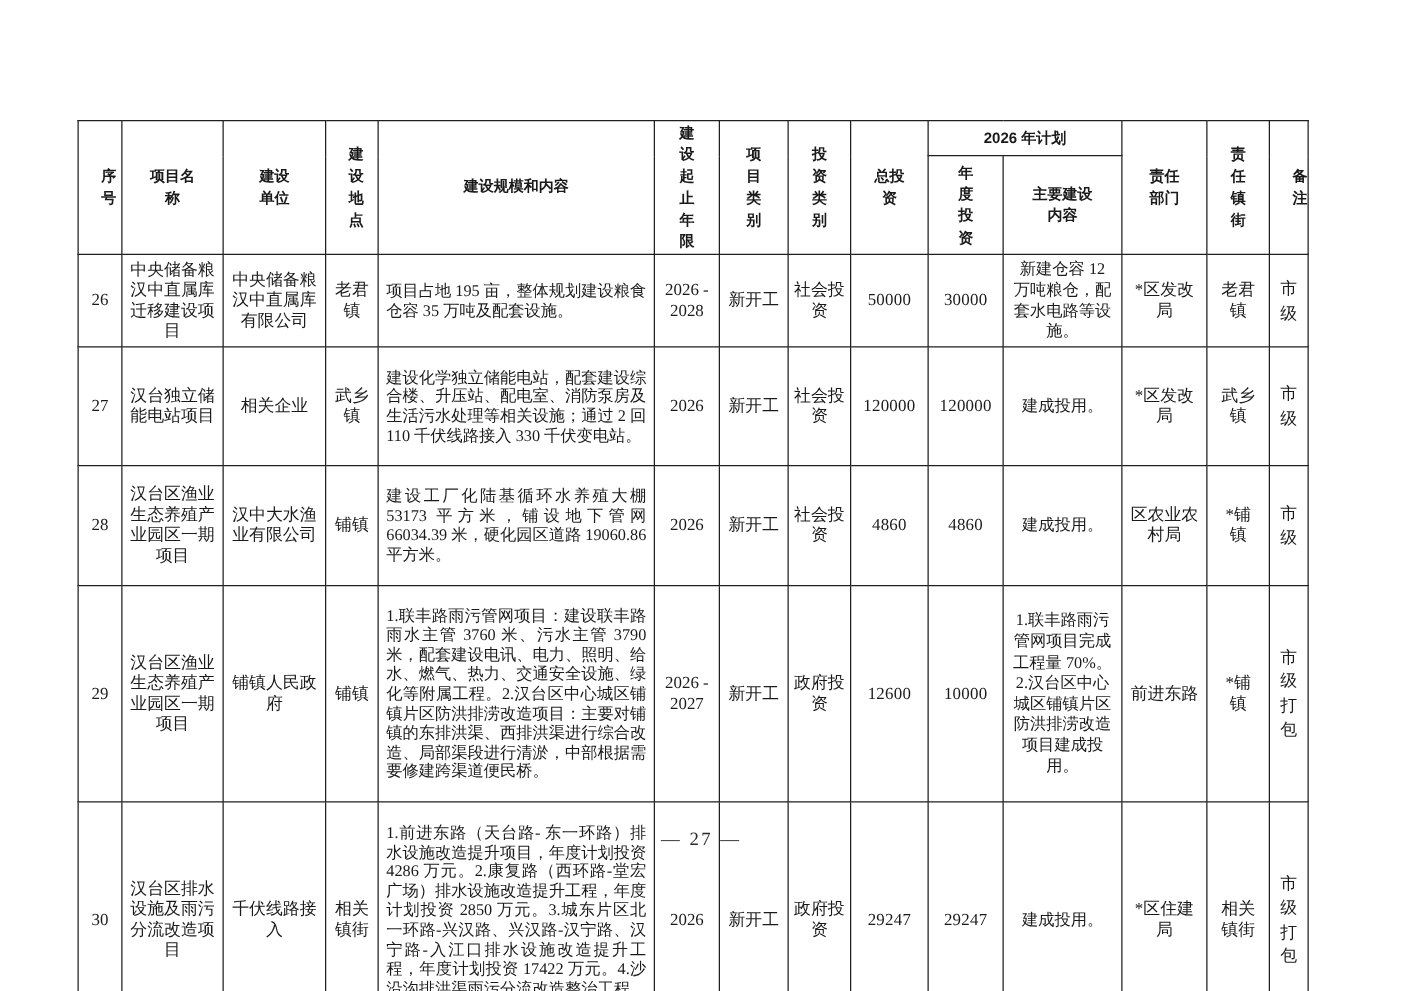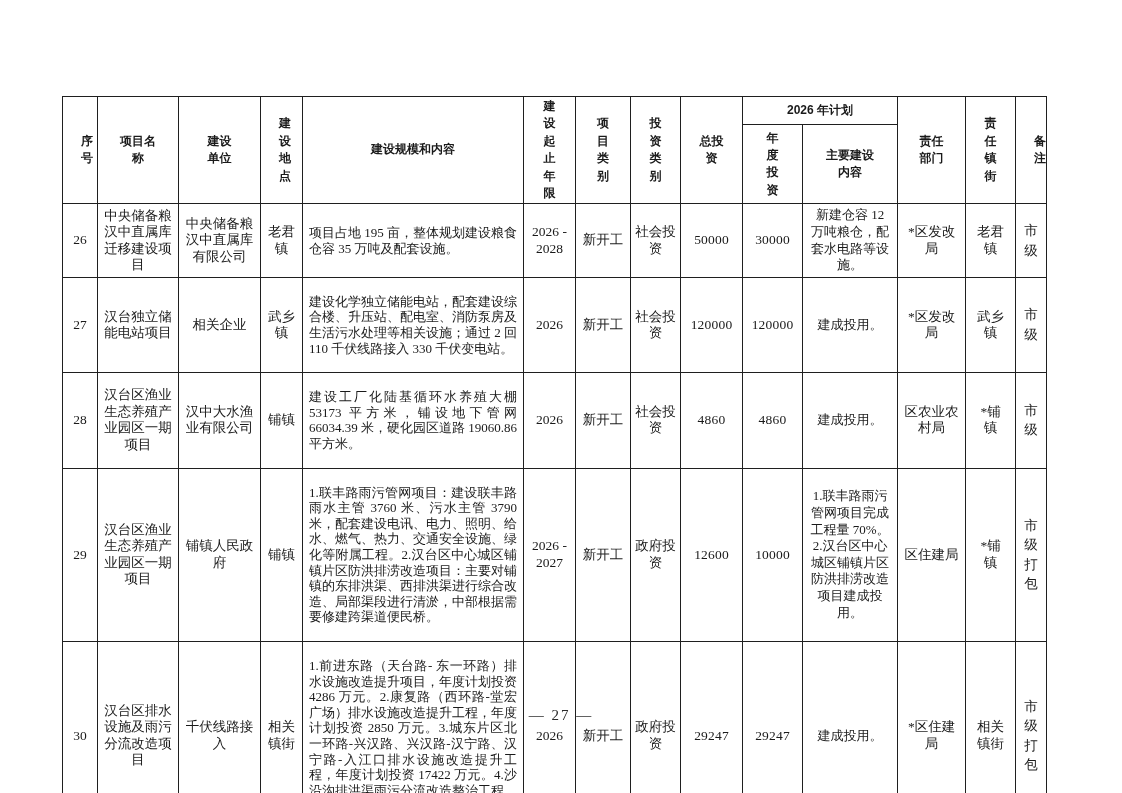--- a/index.html
+++ b/index.html
@@ -50,21 +50,21 @@
     font-size: 13px;
     line-height: 1.28;
   }
   td.cell-dept { padding: 2px 5px; margin-top: 34px; }
   td.cell-town { padding: 2px 9px; }
   td.cell-note { padding: 2px 5.5px; line-height: 1.45; text-align: center; }
 
   .page-footer {
     position: absolute;
     left: 0;
-    top: 707px;
+    top: 664px;
     width: 100%;
     text-align: center;
     font-size: 15px;
     color: #2a2a2a;
     letter-spacing: 2px;
   }
 </style>
 </head>
 <body>
 
@@ -173,21 +173,21 @@
         <td class="cell-unit">铺镇人民政府</td>
         <td class="cell-location">铺镇</td>
         <td class="cell-scale">1.联丰路雨污管网项目：建设联丰路雨水主管 3760 米、污水主管 3790 米，配套建设电讯、电力、照明、给水、燃气、热力、交通安全设施、绿化等附属工程。2.汉台区中心城区铺镇片区防洪排涝改造项目：主要对铺镇的东排洪渠、西排洪渠进行综合改造、局部渠段进行清淤，中部根据需要修建跨渠道便民桥。</td>
         <td class="cell-years">2026 -
 2027</td>
         <td class="cell-category">新开工</td>
         <td class="cell-invest-type">政府投资</td>
         <td class="cell-num">12600</td>
         <td class="cell-num">10000</td>
         <td class="cell-main">1.联丰路雨污管网项目完成工程量 70%。2.汉台区中心城区铺镇片区防洪排涝改造项目建成投用。</td>
-        <td class="cell-dept">区住建局</td>
+        <td class="cell-dept">前进东路</td>
         <td class="cell-town">*铺镇</td>
         <td class="cell-note">市级打包</td>
       </tr>
       <tr style="height:164px">
         <td class="cell-no">30</td>
         <td class="cell-name">汉台区排水设施及雨污分流改造项目</td>
         <td class="cell-unit">千伏线路接入</td>
         <td class="cell-location">相关镇街</td>
         <td class="cell-scale">1.前进东路（天台路- 东一环路）排水设施改造提升项目，年度计划投资 4286 万元。2.康复路（西环路-堂宏广场）排水设施改造提升工程，年度计划投资 2850 万元。3.城东片区北一环路-兴汉路、兴汉路-汉宁路、汉宁路-入江口排水设施改造提升工程，年度计划投资 17422 万元。4.沙沿沟排洪渠雨污分流改造整治工程，年度计划投资 4689 万元。</td>
         <td class="cell-years">2026</td>

